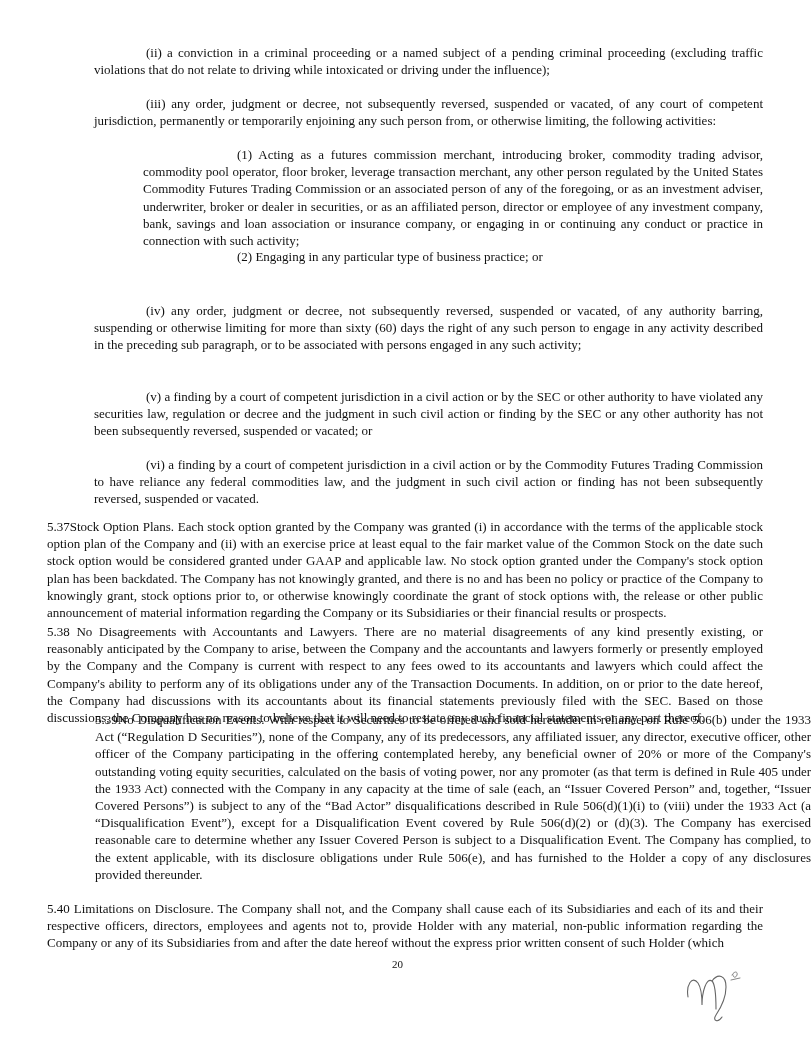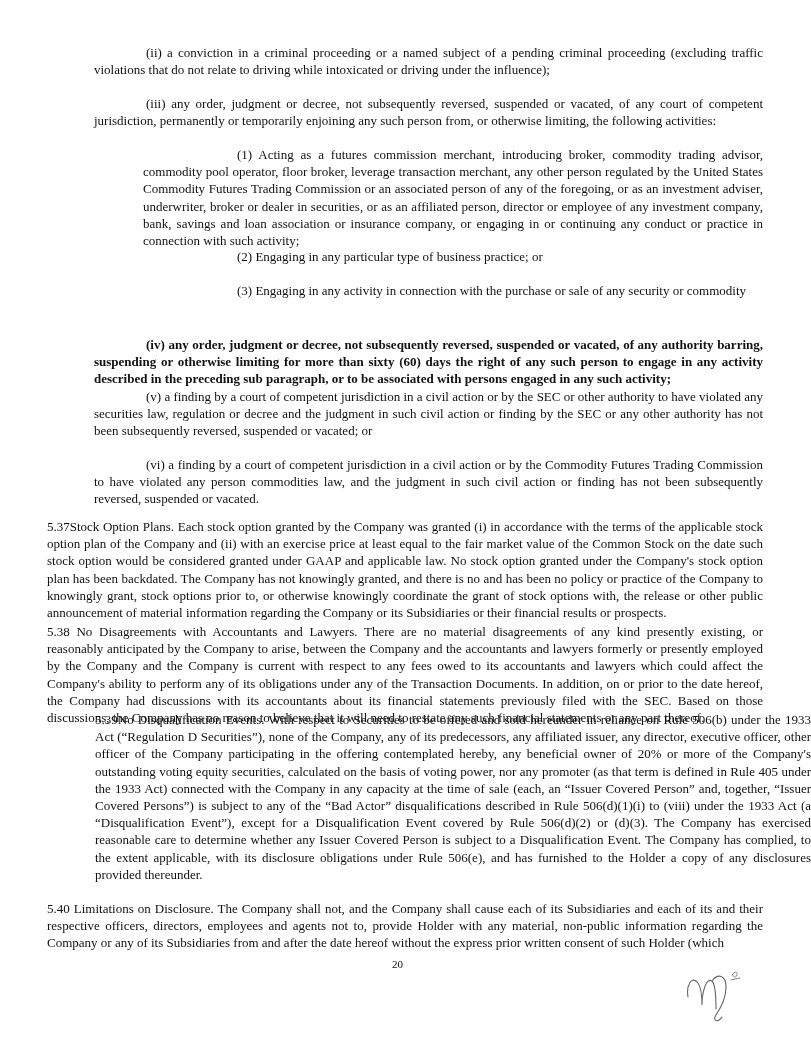--- a/index.html
+++ b/index.html
@@ -38,28 +38,27 @@
 
 <p class="p sub" style="top:44px;">(ii) a conviction in a criminal proceeding or a named subject of a pending criminal proceeding (excluding traffic violations that do not relate to driving while intoxicated or driving under the influence);</p>
 
 <p class="p sub" style="top:95px;">(iii) any order, judgment or decree, not subsequently reversed, suspended or vacated, of any court of competent jurisdiction, permanently or temporarily enjoining any such person from, or otherwise limiting, the following activities:</p>
 
 <p class="p item" style="top:146px;">(1) Acting as a futures commission merchant, introducing broker, commodity trading advisor, commodity pool operator, floor broker, leverage transaction merchant, any other person regulated by the United States Commodity Futures Trading Commission or an associated person of any of the foregoing, or as an investment adviser, underwriter, broker or dealer in securities, or as an affiliated person, director or employee of any investment company, bank, savings and loan association or insurance company, or engaging in or continuing any conduct or practice in connection with such activity;</p>
 
 <p class="p item" style="top:248px;">(2) Engaging in any particular type of business practice; or</p>
 
 <div class="p item3" style="top:282px;">
-  <span class="first">(3) Engaging in any activity in connection with the purchase or sale of any security or commodity</span>
 </div>
 
-<p class="p sub" style="top:336px;font-weight:bold;">(iv) any order, judgment or decree, not subsequently reversed, suspended or vacated, of any authority barring, suspending or otherwise limiting for more than sixty (60) days the right of any such person to engage in any activity described in the preceding sub paragraph, or to be associated with persons engaged in any such activity;</p>
+<p class="p sub" style="top:302px;">(iv) any order, judgment or decree, not subsequently reversed, suspended or vacated, of any authority barring, suspending or otherwise limiting for more than sixty (60) days the right of any such person to engage in any activity described in the preceding sub paragraph, or to be associated with persons engaged in any such activity;</p>
 
 <p class="p sub" style="top:388px;">(v) a finding by a court of competent jurisdiction in a civil action or by the SEC or other authority to have violated any securities law, regulation or decree and the judgment in such civil action or finding by the SEC or any other authority has not been subsequently reversed, suspended or vacated; or</p>
 
-<p class="p sub" style="top:456px;">(vi) a finding by a court of competent jurisdiction in a civil action or by the Commodity Futures Trading Commission to have violated any person commodities law, and the judgment in such civil action or finding has not been subsequently reversed, suspended or vacated.</p>
+<p class="p sub" style="top:456px;">(vi) a finding by a court of competent jurisdiction in a civil action or by the Commodity Futures Trading Commission to have reliance any federal commodities law, and the judgment in such civil action or finding has not been subsequently reversed, suspended or vacated.</p>
 
 <p class="p sec" style="top:518px;">
   <span>5.37</span><span class="u">Stock Option Plans</span><span>. Each stock option granted by the Company was granted (i) in accordance with the terms of the applicable stock option plan of the Company and (ii) with an exercise price at least equal to the fair market value of the Common Stock on the date such stock option would be considered granted under GAAP and applicable law. No stock option granted under the Company's stock option plan has been backdated. The Company has not knowingly granted, and there is no and has been no policy or practice of the Company to knowingly grant, stock options prior to, or otherwise knowingly coordinate the grant of stock options with, the release or other public announcement of material information regarding the Company or its Subsidiaries or their financial results or prospects.</span>
 </p>
 
 <p class="p sec" style="top:623px;">
   <span>5.38</span> <span class="u">No Disagreements with Accountants and Lawyers</span><span>. There are no material disagreements of any kind presently existing, or reasonably anticipated by the Company to arise, between the Company and the accountants and lawyers formerly or presently employed by the Company and the Company is current with respect to any fees owed to its accountants and lawyers which could affect the Company's ability to perform any of its obligations under any of the Transaction Documents. In addition, on or prior to the date hereof, the Company had discussions with its accountants about its financial statements previously filed with the SEC. Based on those discussions, the Company has no reason to believe that it will need to restate any such financial statements or any part thereof.</span>
 </p>
 
 <p class="p sec" style="top:711px;margin-left:48px;">

